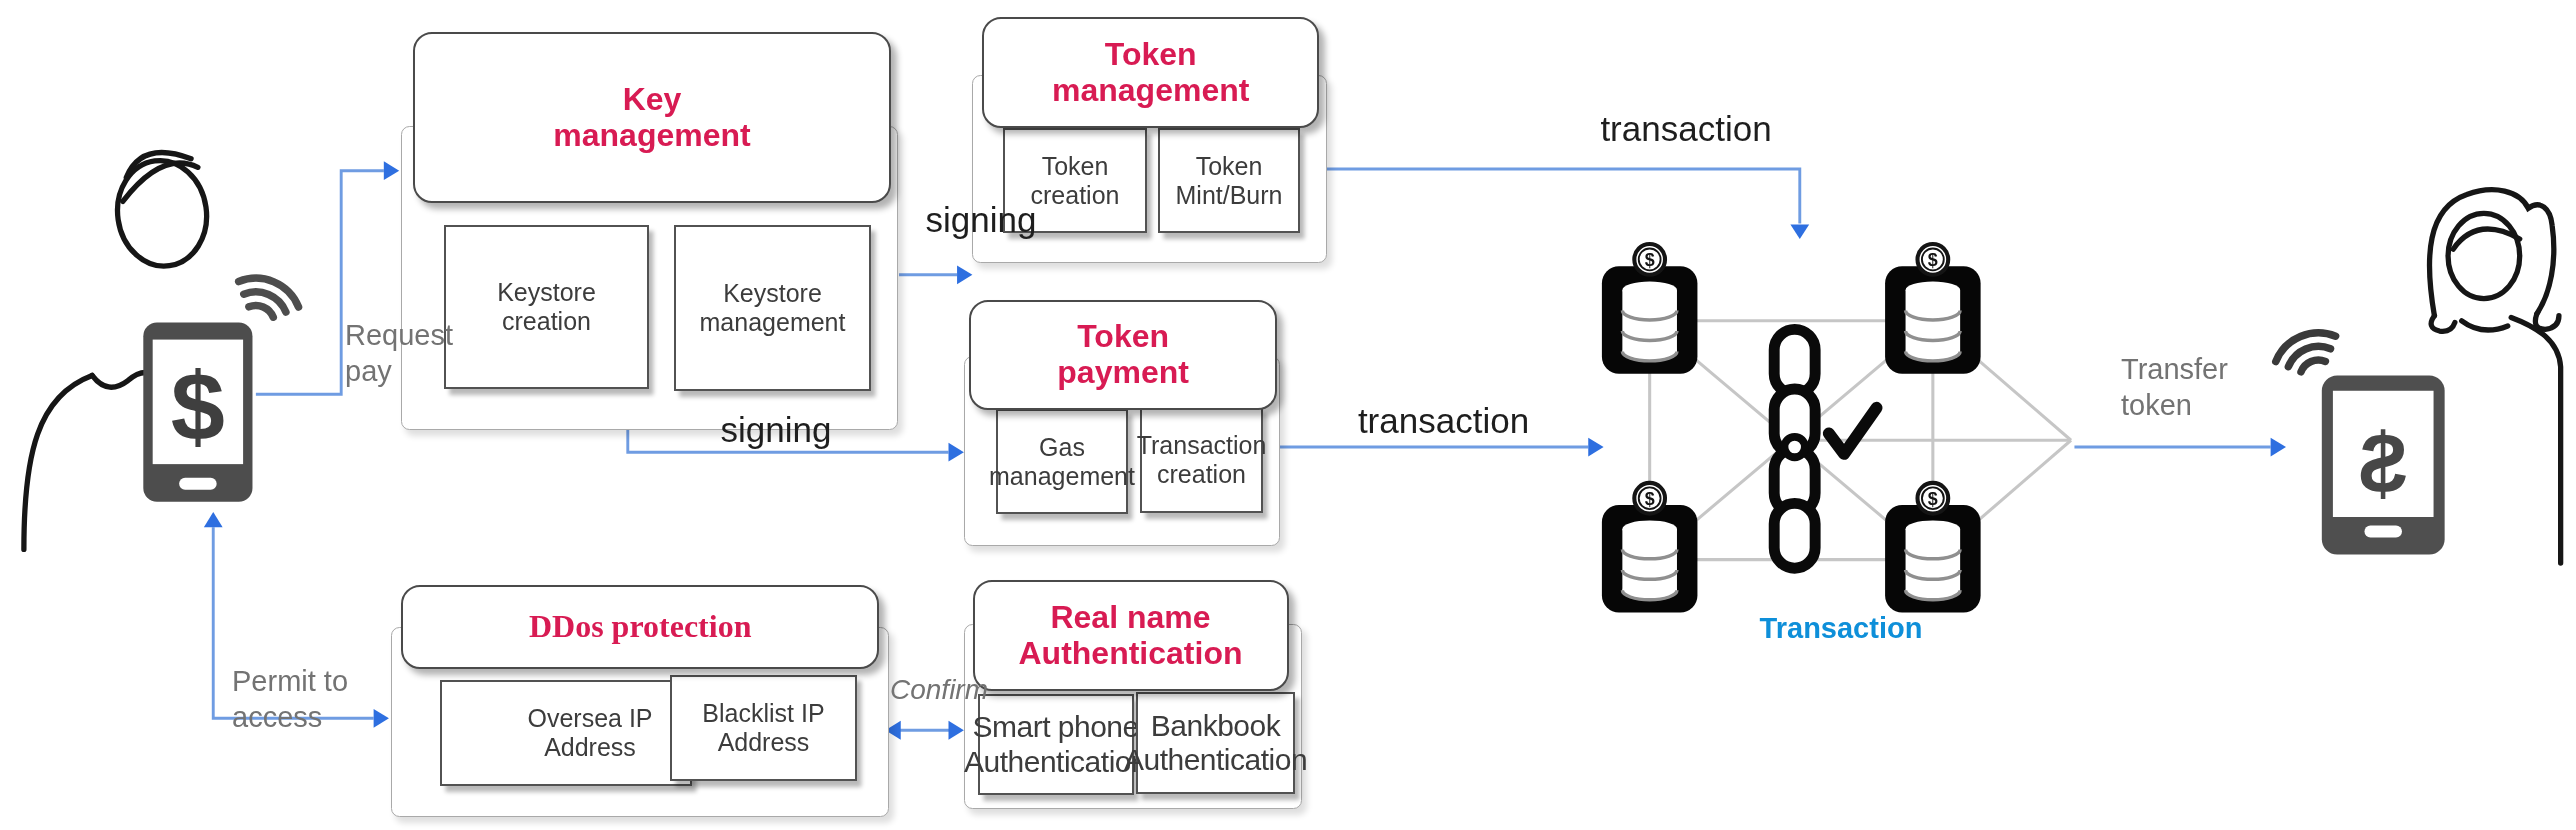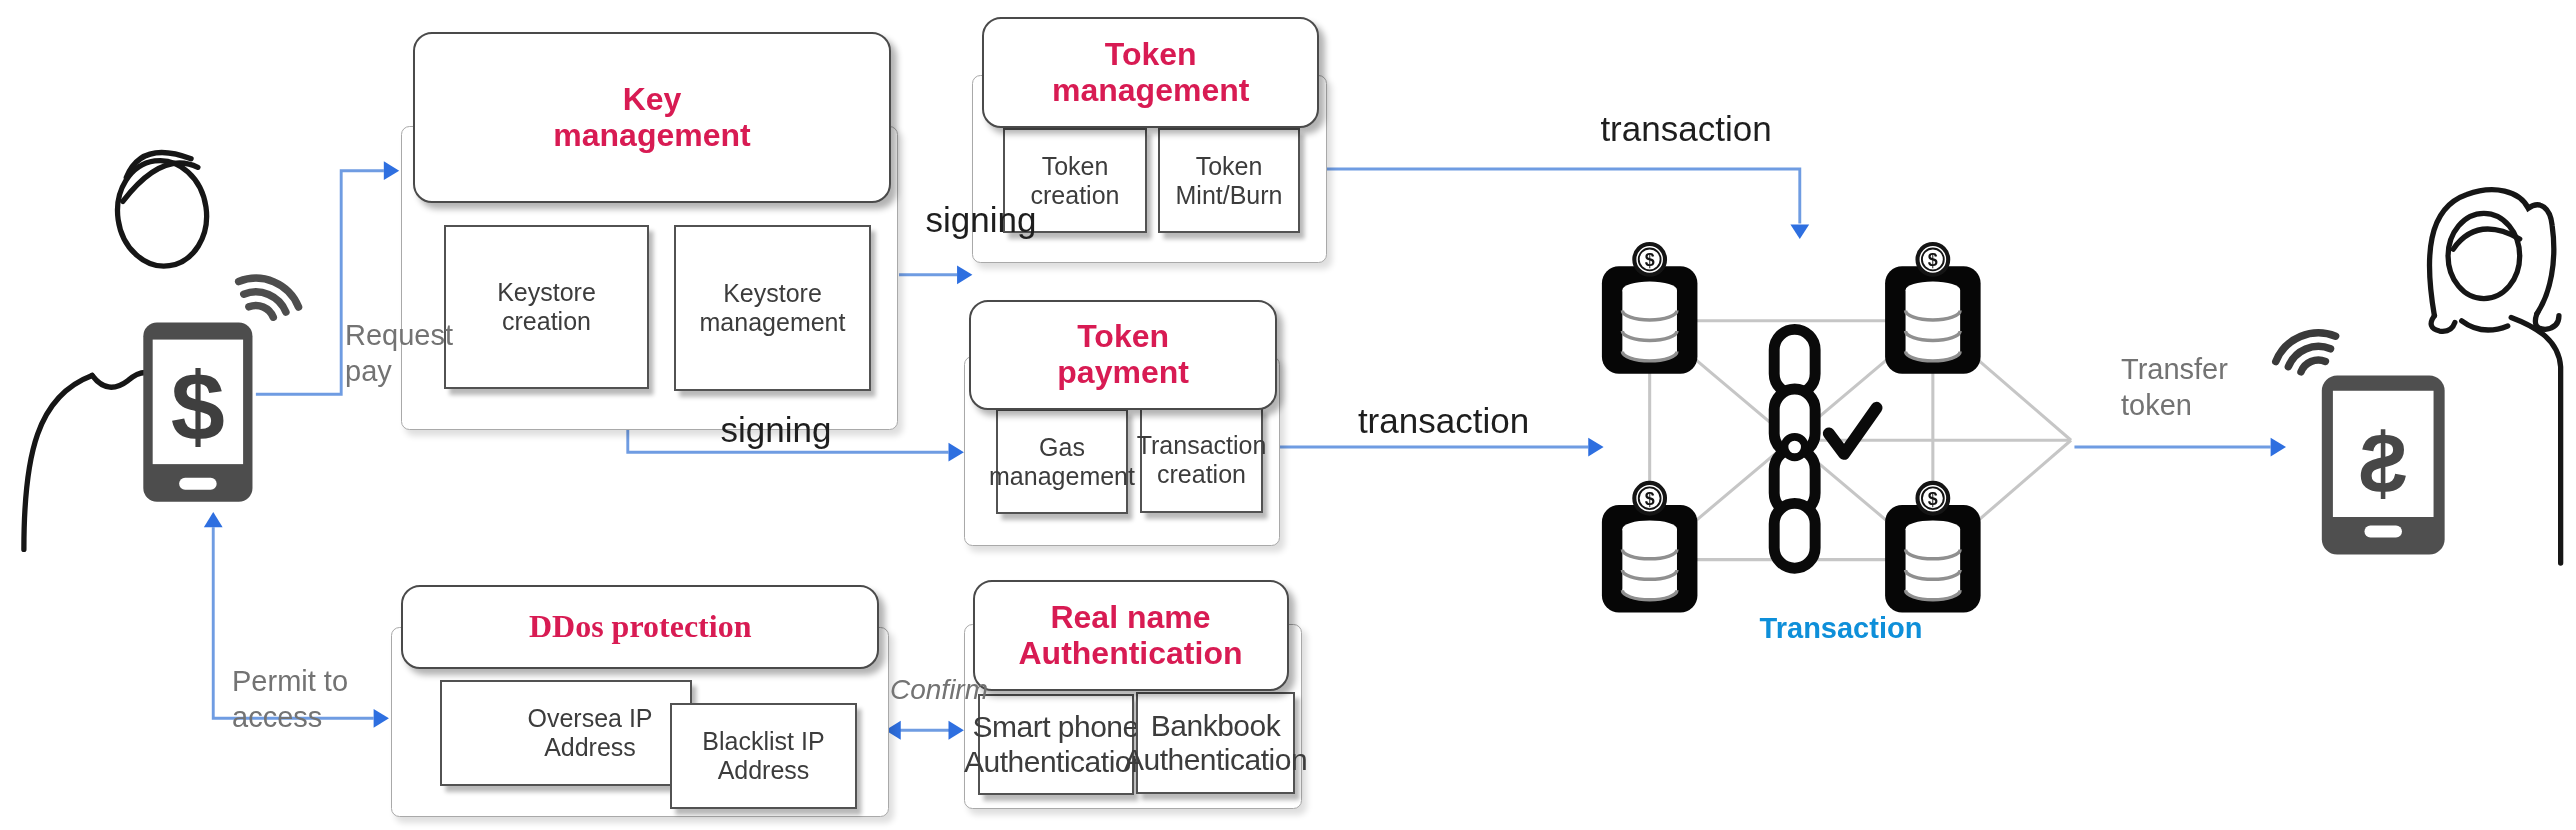--- a/index.html
+++ b/index.html
@@ -230,21 +230,21 @@
 management</div>
     <div class="module-box" style="left:176px;top:107px;width:119px;height:102px;">Transaction
 creation</div>
   </div>
 
   <div class="module" style="left:391px;top:585px;width:496px;height:237px;">
     <div class="module-container" style="left:0;top:42px;width:496px;height:188px;"></div>
     <div class="module-title single" style="left:10.2px;top:0;width:474px;height:80px;">DDos protection</div>
     <div class="module-box" style="left:49px;top:95px;width:200px;height:102px;padding-left:48px;">Oversea IP
 Address</div>
-    <div class="module-box" style="left:279px;top:90px;width:183px;height:102px;margin-top:28px;">Blacklist IP
+    <div class="module-box" style="left:279px;top:90px;width:183px;height:102px;">Blacklist IP
 Address</div>
   </div>
 
   <div class="module" style="left:964px;top:566px;width:336px;height:241px;">
     <div class="module-container" style="left:0;top:58px;width:336px;height:183px;"></div>
     <div class="module-title" style="left:8.5px;top:14px;width:312px;height:107px;">Real name
 Authentication</div>
     <div class="module-box tight" style="left:13.6px;top:128px;width:152px;height:97px;">Smart phone
 Authentication</div>
     <div class="module-box tight" style="left:172px;top:126px;width:155px;height:98px;">Bankbook

